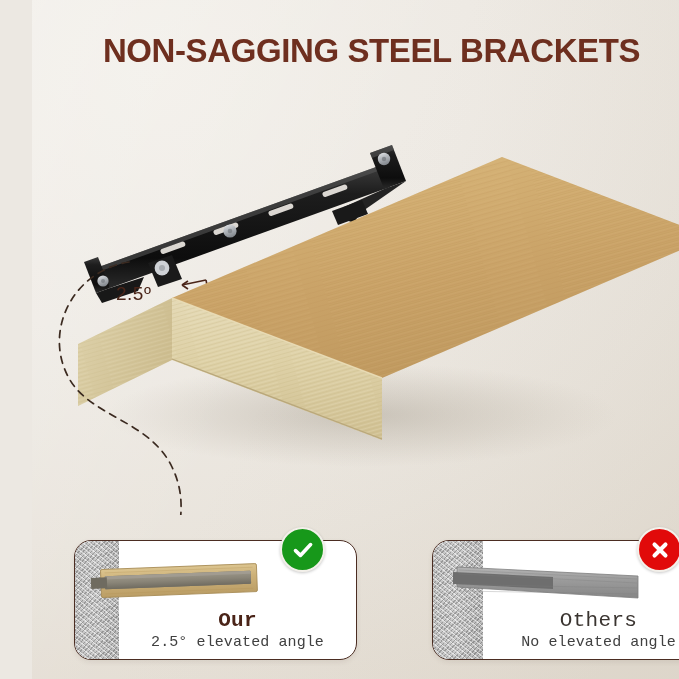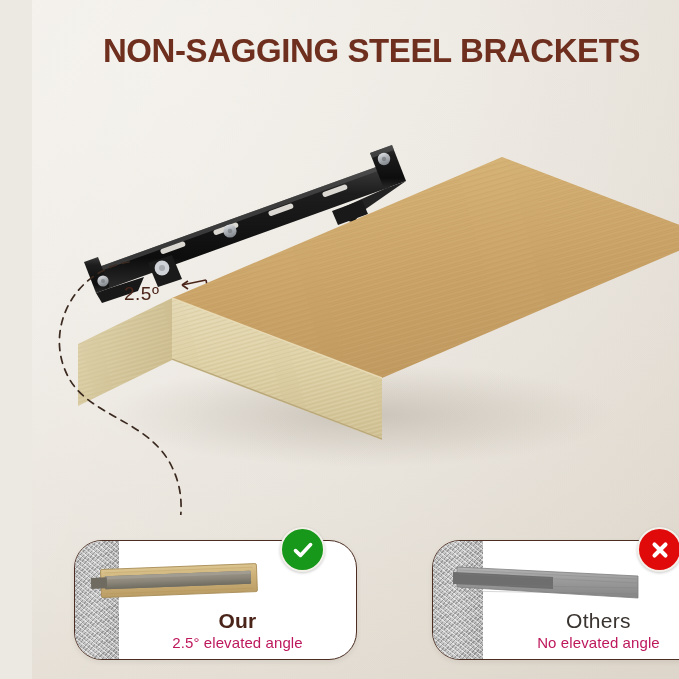--- a/index.html
+++ b/index.html
@@ -39,23 +39,24 @@
   
   #hero{position:absolute;left:0;top:95px;width:679px;height:420px;}
   #hero svg{display:block;}
 
   
   .card{
     position:absolute;
     width:281px;height:118px;
     background:#ffffff;
     border:1.4px solid #4b2d22;
-    border-radius:28px;
+    border-radius:17px;
     overflow:hidden;
     box-shadow:0 2px 5px rgba(90,70,55,0.10);
+    font-family:Liberation Mono, monospace;
   }
   #card-our{left:42px;top:540px;}
   #card-others{left:400px;top:540px;}
   .card-wall{
     position:absolute;left:0;top:0;bottom:0;width:44px;
     background:
       repeating-linear-gradient(38deg, rgba(255,255,255,0.55) 0 1px, rgba(120,120,120,0.20) 1px 2px, rgba(255,255,255,0) 2px 4px),
       repeating-linear-gradient(-47deg, rgba(80,80,80,0.22) 0 1px, rgba(255,255,255,0.30) 1px 3px),
       linear-gradient(92deg,#a9a9a9 0%, #b6b6b6 46%, #9d9d9d 100%);
   }
@@ -64,21 +65,21 @@
   .card-text{
     position:absolute;left:44px;right:0;bottom:6px;text-align:center;
   }
   #card-others .card-text{left:50px;}
   .card-title{
     font-size:21px;line-height:25px;color:#4a2418;font-weight:bold;
     letter-spacing:0.2px;
   }
   #card-others .card-title{color:#3a3430;font-weight:normal;letter-spacing:0.3px;}
   .card-sub{
-    font-size:15px;line-height:20px;color:#be185d;letter-spacing:0.1px;
+    font-size:15px;line-height:20px;color:#404040;letter-spacing:0.1px;
   }
 
   
   .badge{
     position:absolute;width:41px;height:41px;border-radius:50%;
     display:flex;align-items:center;justify-content:center;
     box-shadow:0 1px 3px rgba(0,0,0,0.22);
   }
   #badge-check{left:248px;top:527px;background:#17981a;border:2px solid #f3f0ea;}
   #badge-x{left:605px;top:527px;background:#e10a0a;border:2px solid #f3f0ea;}
@@ -206,21 +207,21 @@
 
         <path d="M 140,203 L 350,283" stroke="#e9dcb5" stroke-width="1.6" fill="none" opacity="0.9"></path>
 
         <path d="M 350,283 L 679,142 L 679,196 L 350,345 Z" fill="url(#gFront)" opacity="0.0"></path>
       </g>
 
       <path d="M 97,167 C 40,176 10,238 38,285 C 60,322 118,326 140,372 C 156,405 146,430 146,452" fill="none" stroke="#3b2a20" stroke-width="1.7" stroke-dasharray="7 6" stroke-linecap="round"></path>
     </svg>
   </div>
 
-  <div style="position:absolute;left:92px;top:283px;font-size:19px;color:#4a2418;letter-spacing:0.5px;">2.5º</div>
+  <div style="position:absolute;left:84px;top:283px;font-size:19px;color:#4a2418;letter-spacing:0.5px;">2.5º</div>
 
   <div style="position:absolute;left:140px;top:541px;width:11px;height:11px;border-radius:50%;background:#ffffff;border:1.6px solid #3b2a20;"></div>
 
   <div class="card" id="card-our">
     <div class="card-wall"></div>
     <svg class="card-art" viewBox="0 0 281 62" xmlns="http://www.w3.org/2000/svg">
       <defs>
         <linearGradient id="cwood" x1="0" y1="0" x2="0" y2="1">
           <stop offset="0%" stop-color="#dcc590"></stop>
           <stop offset="40%" stop-color="#cdb178"></stop>

